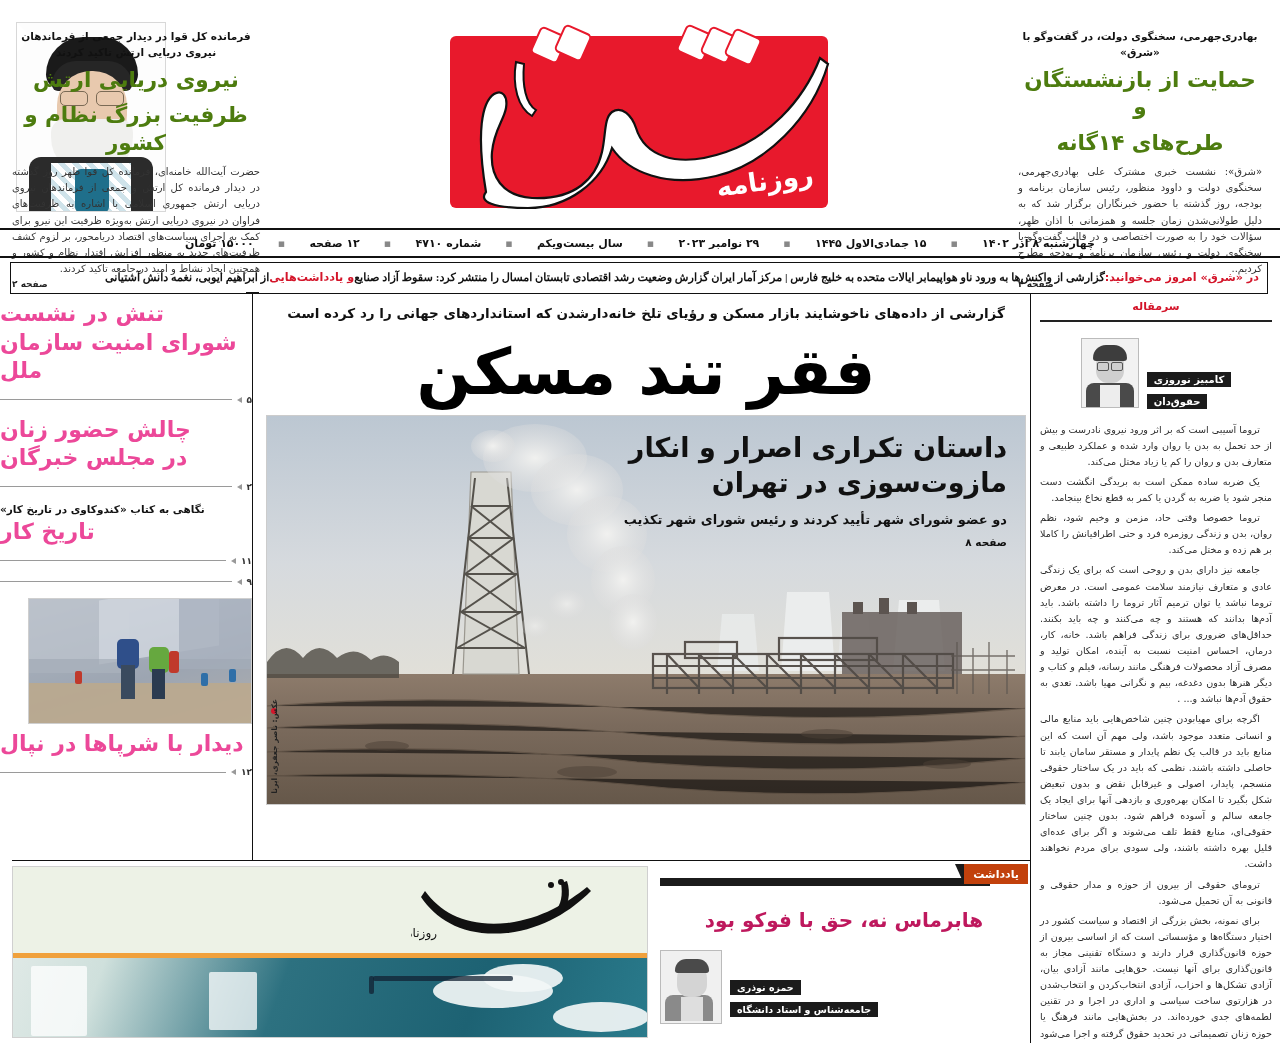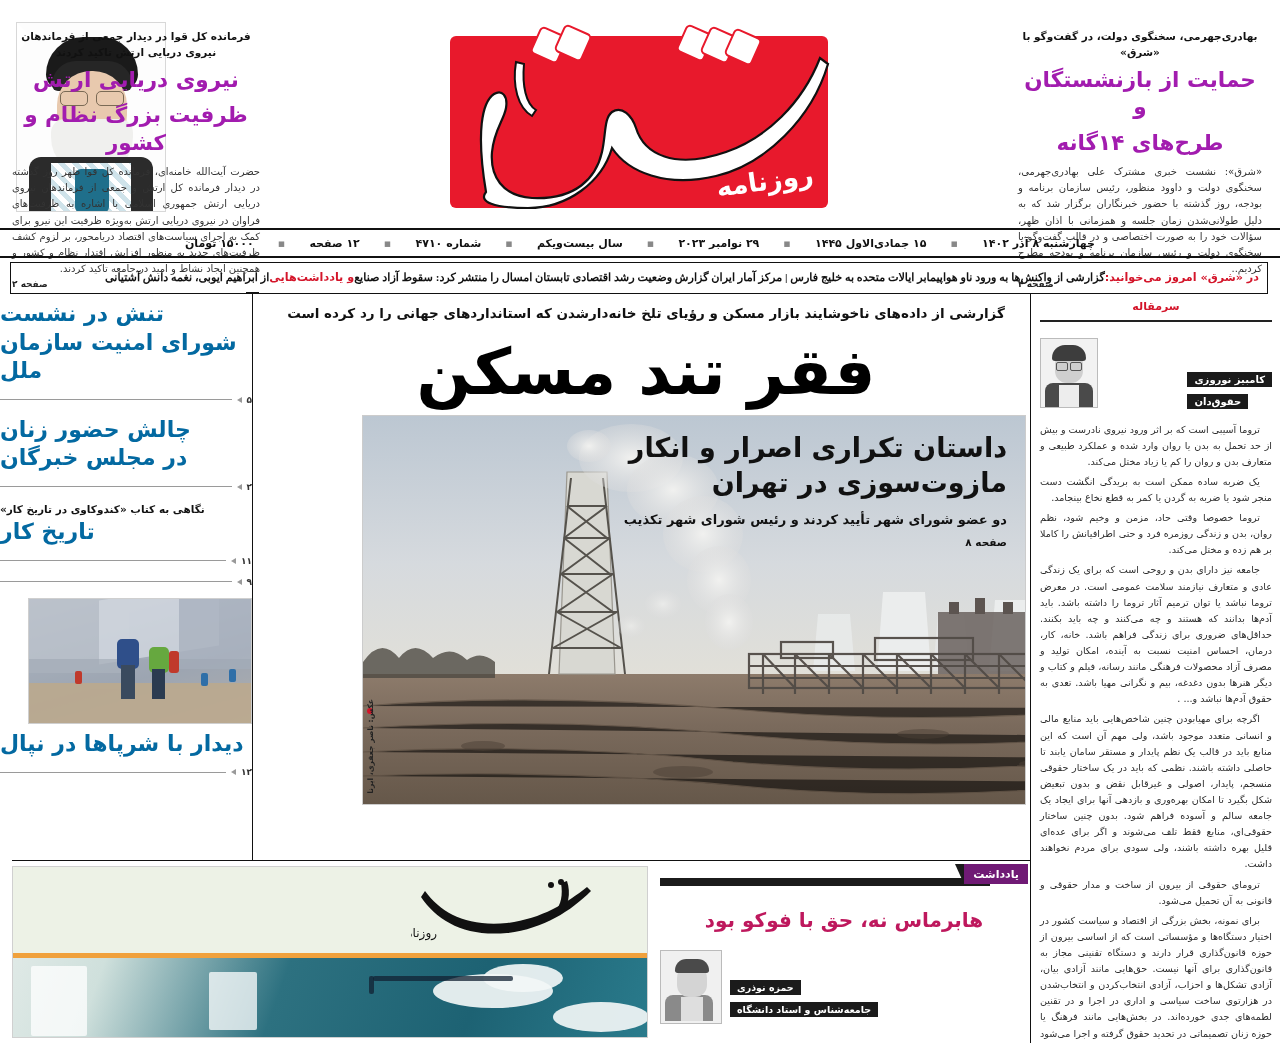--- a/index.html
+++ b/index.html
@@ -60,21 +60,21 @@
     position:absolute;left:58px;top:146px;width:34px;height:44px;
     background:#1f6f8b;border-radius:6px;
   }
 
   .lead-col{position:absolute;right:1020px;left:176px;top:28px;width:248px;text-align:justify;}
   .kicker{
     font-size:10.5px;line-height:1.55;font-weight:bold;color:#111;
     text-align:center;margin-bottom:5px;
   }
   .lead-title{
-    font-size:21.5px;line-height:1.28;font-weight:bold;color:#a21caf;
+    font-size:21.5px;line-height:1.28;font-weight:bold;color:#4d7c0f;
     text-align:center;letter-spacing:-0.3px;margin-bottom:8px;
   }
   .lead-body{
     font-size:10px;line-height:1.62;color:#333;text-align:justify;
   }
   .pageref{font-size:9px;color:#222;font-weight:bold;display:block;text-align:left;margin-top:2px;}
 
   
   .logo-wrap{position:absolute;left:436px;top:12px;width:406px;height:200px;}
   .logo-box{
@@ -108,21 +108,21 @@
   }
   .redbanner .rd{color:#d4152a;}
   .redbanner .bk{color:#111;font-family:Liberation Serif, serif;}
 
   
   .body-area{position:absolute;left:0;top:300px;width:1280px;height:743px;}
 
   
   .sidebar{position:absolute;left:0;top:0;width:252px;height:560px;text-align:left;}
   .sb-title{
-    font-size:22px;font-weight:bold;line-height:1.3;color:#0369a1;
+    font-size:22px;font-weight:bold;line-height:1.3;color:#ec4899;
     text-align:left;letter-spacing:-0.4px;
   }
   .sb-title.small{font-size:21px;}
   .sb-sub{
     font-size:10.5px;font-weight:bold;color:#111;text-align:left;margin-bottom:3px;
   }
   .sb-rule{
     display:flex;align-items:center;gap:5px;margin:9px 0 11px 0;
   }
   .sb-rule .num{font-size:9px;color:#333;font-weight:bold;}
@@ -155,21 +155,21 @@
     font-size:64px;font-weight:bold;text-align:center;line-height:1.06;
     color:#000;letter-spacing:-1.5px;margin-top:16px;
   }
   .ctr-refline{
     display:flex;align-items:center;justify-content:flex-start;
     margin-top:10px;gap:6px;
   }
   .ctr-refline .rtxt{font-size:9.5px;font-weight:bold;color:#222;}
 
   .hero{
-    position:relative;margin-top:8px;width:664px;height:390px;
+    position:relative;margin-top:8px;width:760px;height:390px;
     border:1px solid #ccc;box-sizing:border-box;overflow:hidden;
     background:linear-gradient(to bottom,#c5cdd6 0%,#d3d8dd 42%,#dcdcd6 55%,#a08a78 60%,#7e6a5c 75%,#6b5a4e 100%);
   }
   .hero svg{position:absolute;left:0;top:0;}
   .hero-text{
     position:absolute;right:18px;top:14px;width:430px;text-align:right;
   }
   .hero-h{
     font-size:27px;font-weight:bold;line-height:1.32;color:#111;letter-spacing:-0.4px;
   }
@@ -186,21 +186,21 @@
   .editorial{position:absolute;left:1040px;top:0;width:232px;}
   .ed-tag{
     font-size:11px;font-weight:bold;color:#d4152a;text-align:center;
     letter-spacing:3px;
   }
   .ed-rule{height:1.6px;background:#222;margin:7px 0 16px 0;}
   .ed-head{
     font-size:17.5px;font-weight:bold;text-align:center;color:#000;line-height:1.35;
   }
   .ed-author{
-    display:flex;align-items:flex-start;justify-content:space-between;
+    display:flex;align-items:flex-start;justify-content:center;
     gap:8px;margin-top:16px;margin-bottom:10px;
   }
   .ed-names{text-align:left;padding-top:30px;}
   .ed-names div{
     background:#1b1b1b;color:#fff;font-size:10px;font-weight:bold;
     display:inline-block;padding:2px 7px;margin-bottom:3px;white-space:nowrap;
   }
   .ed-avatar{
     width:56px;height:68px;border:1px solid #bbb;position:relative;overflow:hidden;
     background:#f2f2f2;flex:0 0 auto;
@@ -241,21 +241,21 @@
   .ad-rail{position:absolute;background:#123;opacity:.75;border-radius:2px;}
 
   .note{position:absolute;left:660px;top:4px;width:368px;height:176px;}
   .note-tagbar{
     position:relative;height:22px;
   }
   .note-tagbar .barline{
     position:absolute;left:0;top:14px;width:330px;height:8px;background:#1b1b1b;
   }
   .note-tagbar .tagbox{
-    position:absolute;right:0;top:0;height:20px;background:#701a75;color:#fff;
+    position:absolute;right:0;top:0;height:20px;background:#c2410c;color:#fff;
     font-size:11px;font-weight:bold;padding:0 9px;display:flex;align-items:center;
     letter-spacing:1.2px;
   }
   .note-tagbar .tagbox:before{
     content:"";position:absolute;left:-9px;top:0;width:0;height:0;
     border-top:20px solid #1b1b1b;border-left:9px solid transparent;
   }
   .note-head{
     font-size:20px;font-weight:bold;text-align:center;margin-top:22px;color:#be185d;
   }
@@ -525,21 +525,21 @@
           <div class="av-glass"></div>
         </div>
       </div>
 
       <div class="ed-body">
         <p>تروما آسیبی است که بر اثر ورود نیروی نادرست و بیش از حد تحمل به بدن یا روان وارد شده و عملکرد طبیعی و متعارف بدن و روان را کم یا زیاد مختل می‌کند.</p>
         <p>یک ضربه ساده ممکن است به بریدگی انگشت دست منجر شود یا ضربه به گردن یا کمر به قطع نخاع بینجامد.</p>
         <p>تروما خصوصا وقتی حاد، مزمن و وخیم شود، نظم روان، بدن و زندگی روزمره فرد و حتی اطرافیانش را کاملا بر هم زده و مختل می‌کند.</p>
         <p>جامعه نیز دارای بدن و روحی است که برای یک زندگی عادی و متعارف نیازمند سلامت عمومی است. در معرض تروما نباشد یا توان ترمیم آثار تروما را داشته باشد. باید آدم‌ها بدانند که هستند و چه می‌کنند و چه باید بکنند. حداقل‌های ضروری برای زندگی فراهم باشد. خانه، کار، درمان، احساس امنیت نسبت به آینده، امکان تولید و مصرف آزاد محصولات فرهنگی مانند رسانه، فیلم و کتاب و دیگر هنرها بدون دغدغه، بیم و نگرانی مهیا باشد. تعدی به حقوق آدم‌ها نباشد و... .</p>
         <p>اگرچه برای مهیابودن چنین شاخص‌هایی باید منابع مالی و انسانی متعدد موجود باشد، ولی مهم آن است که این منابع باید در قالب یک نظم پایدار و مستقر سامان یابند تا حاصلی داشته باشند. نظمی که باید در یک ساختار حقوقی منسجم، پایدار، اصولی و غیرقابل نقض و بدون تبعیض شکل بگیرد تا امکان بهره‌وری و بازدهی آنها برای ایجاد یک جامعه سالم و آسوده فراهم شود. بدون چنین ساختار حقوقی‌ای، منابع فقط تلف می‌شوند و اگر برای عده‌ای قلیل بهره داشته باشند، ولی سودی برای مردم نخواهند داشت.</p>
-        <p>ترومای حقوقی از بیرون از ساخت و مدار حقوقی و قانونی به آن تحمیل می‌شود.</p>
+        <p>ترومای حقوقی از بیرون از حوزه و مدار حقوقی و قانونی به آن تحمیل می‌شود.</p>
         <p>برای نمونه، بخش بزرگی از اقتصاد و سیاست کشور در اختیار دستگاه‌ها و مؤسساتی است که از اساسی بیرون از حوزه قانون‌گذاری قرار دارند و دستگاه تقنینی مجاز به قانون‌گذاری برای آنها نیست. حق‌هایی مانند آزادی بیان، آزادی تشکل‌ها و احزاب، آزادی انتخاب‌کردن و انتخاب‌شدن در هزارتوی ساخت سیاسی و اداری در اجرا و در تقنین لطمه‌های جدی خورده‌اند. در بخش‌هایی مانند فرهنگ یا حوزه زنان تصمیماتی در تحدید حقوق گرفته و اجرا می‌شود که پشتوانه</p>
       </div>
     </div>
   </div>
 
   <div class="bottom">
     <div class="bottom-hrule"></div>
     <div class="bottom-vrule"></div>
 
     <div class="ad">

